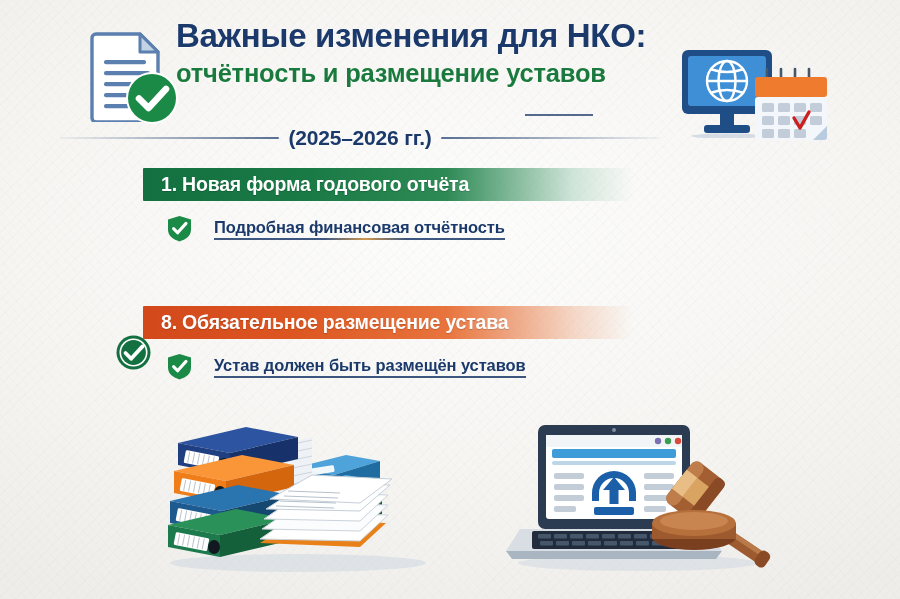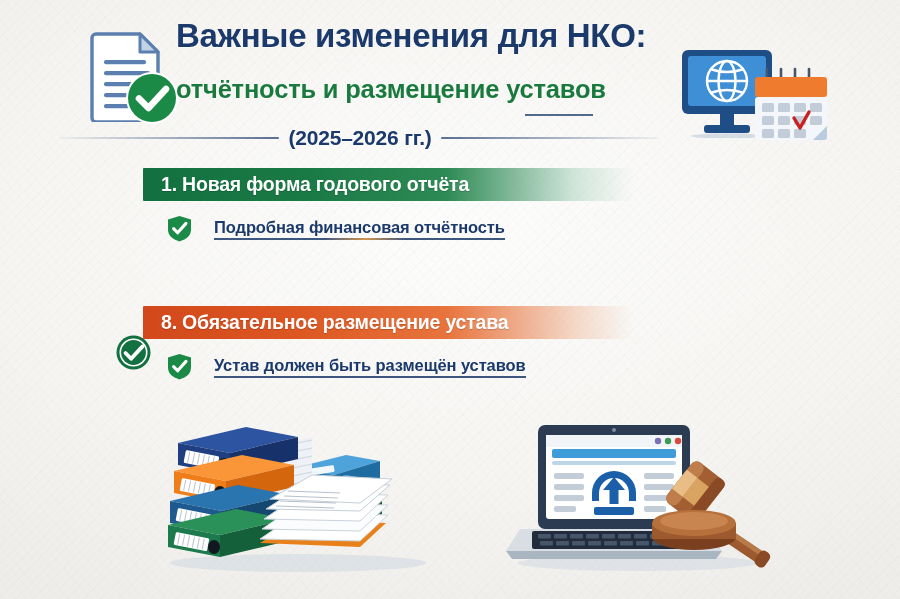--- a/index.html
+++ b/index.html
@@ -76,21 +76,21 @@
     line-height: 1.12;
     white-space: nowrap;
     text-shadow: 0 1px 0 rgba(255,255,255,0.7);
   }
   .title-sub {
     font-size: 25.5px;
     font-weight: bold;
     color: #1a7a3e;
     letter-spacing: -0.2px;
     line-height: 1.2;
-    margin-top: 19px;
+    margin-top: 3px;
     white-space: nowrap;
     text-shadow: 0 1px 0 rgba(255,255,255,0.7);
   }
 
   .year-row {
     position: absolute;
     left: 60px;
     top: 108px;
     width: 600px;
     display: flex;

